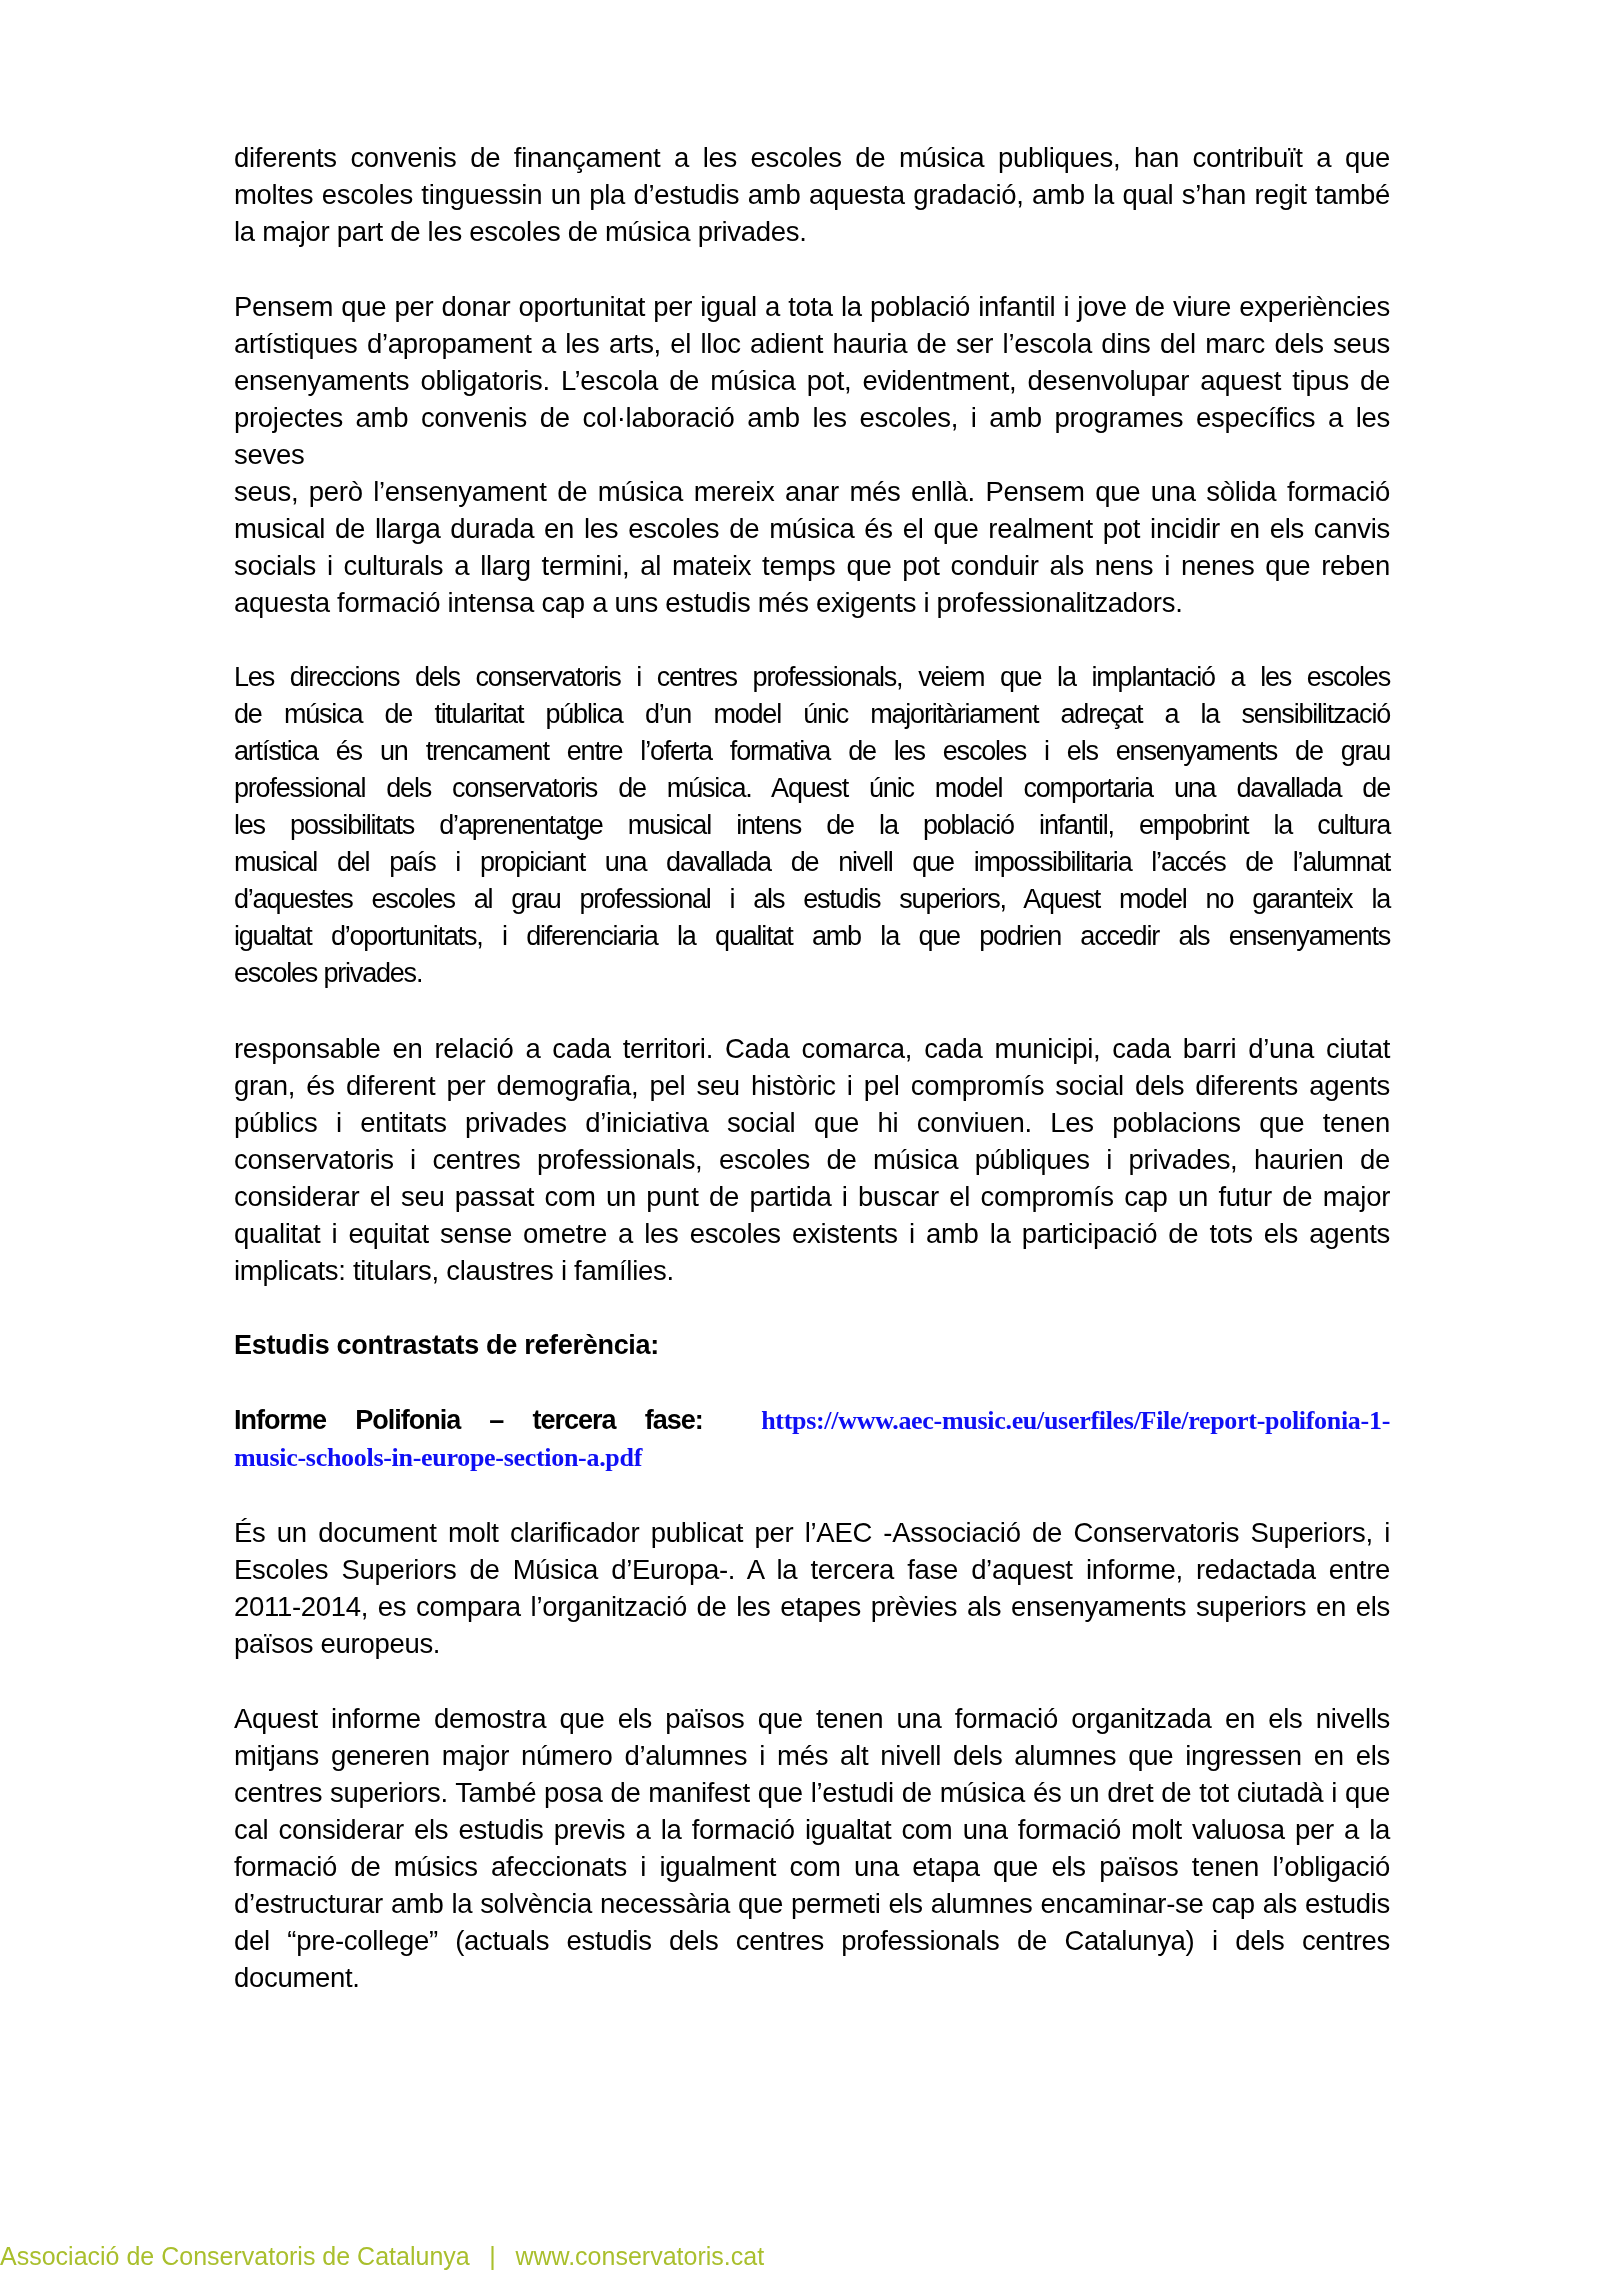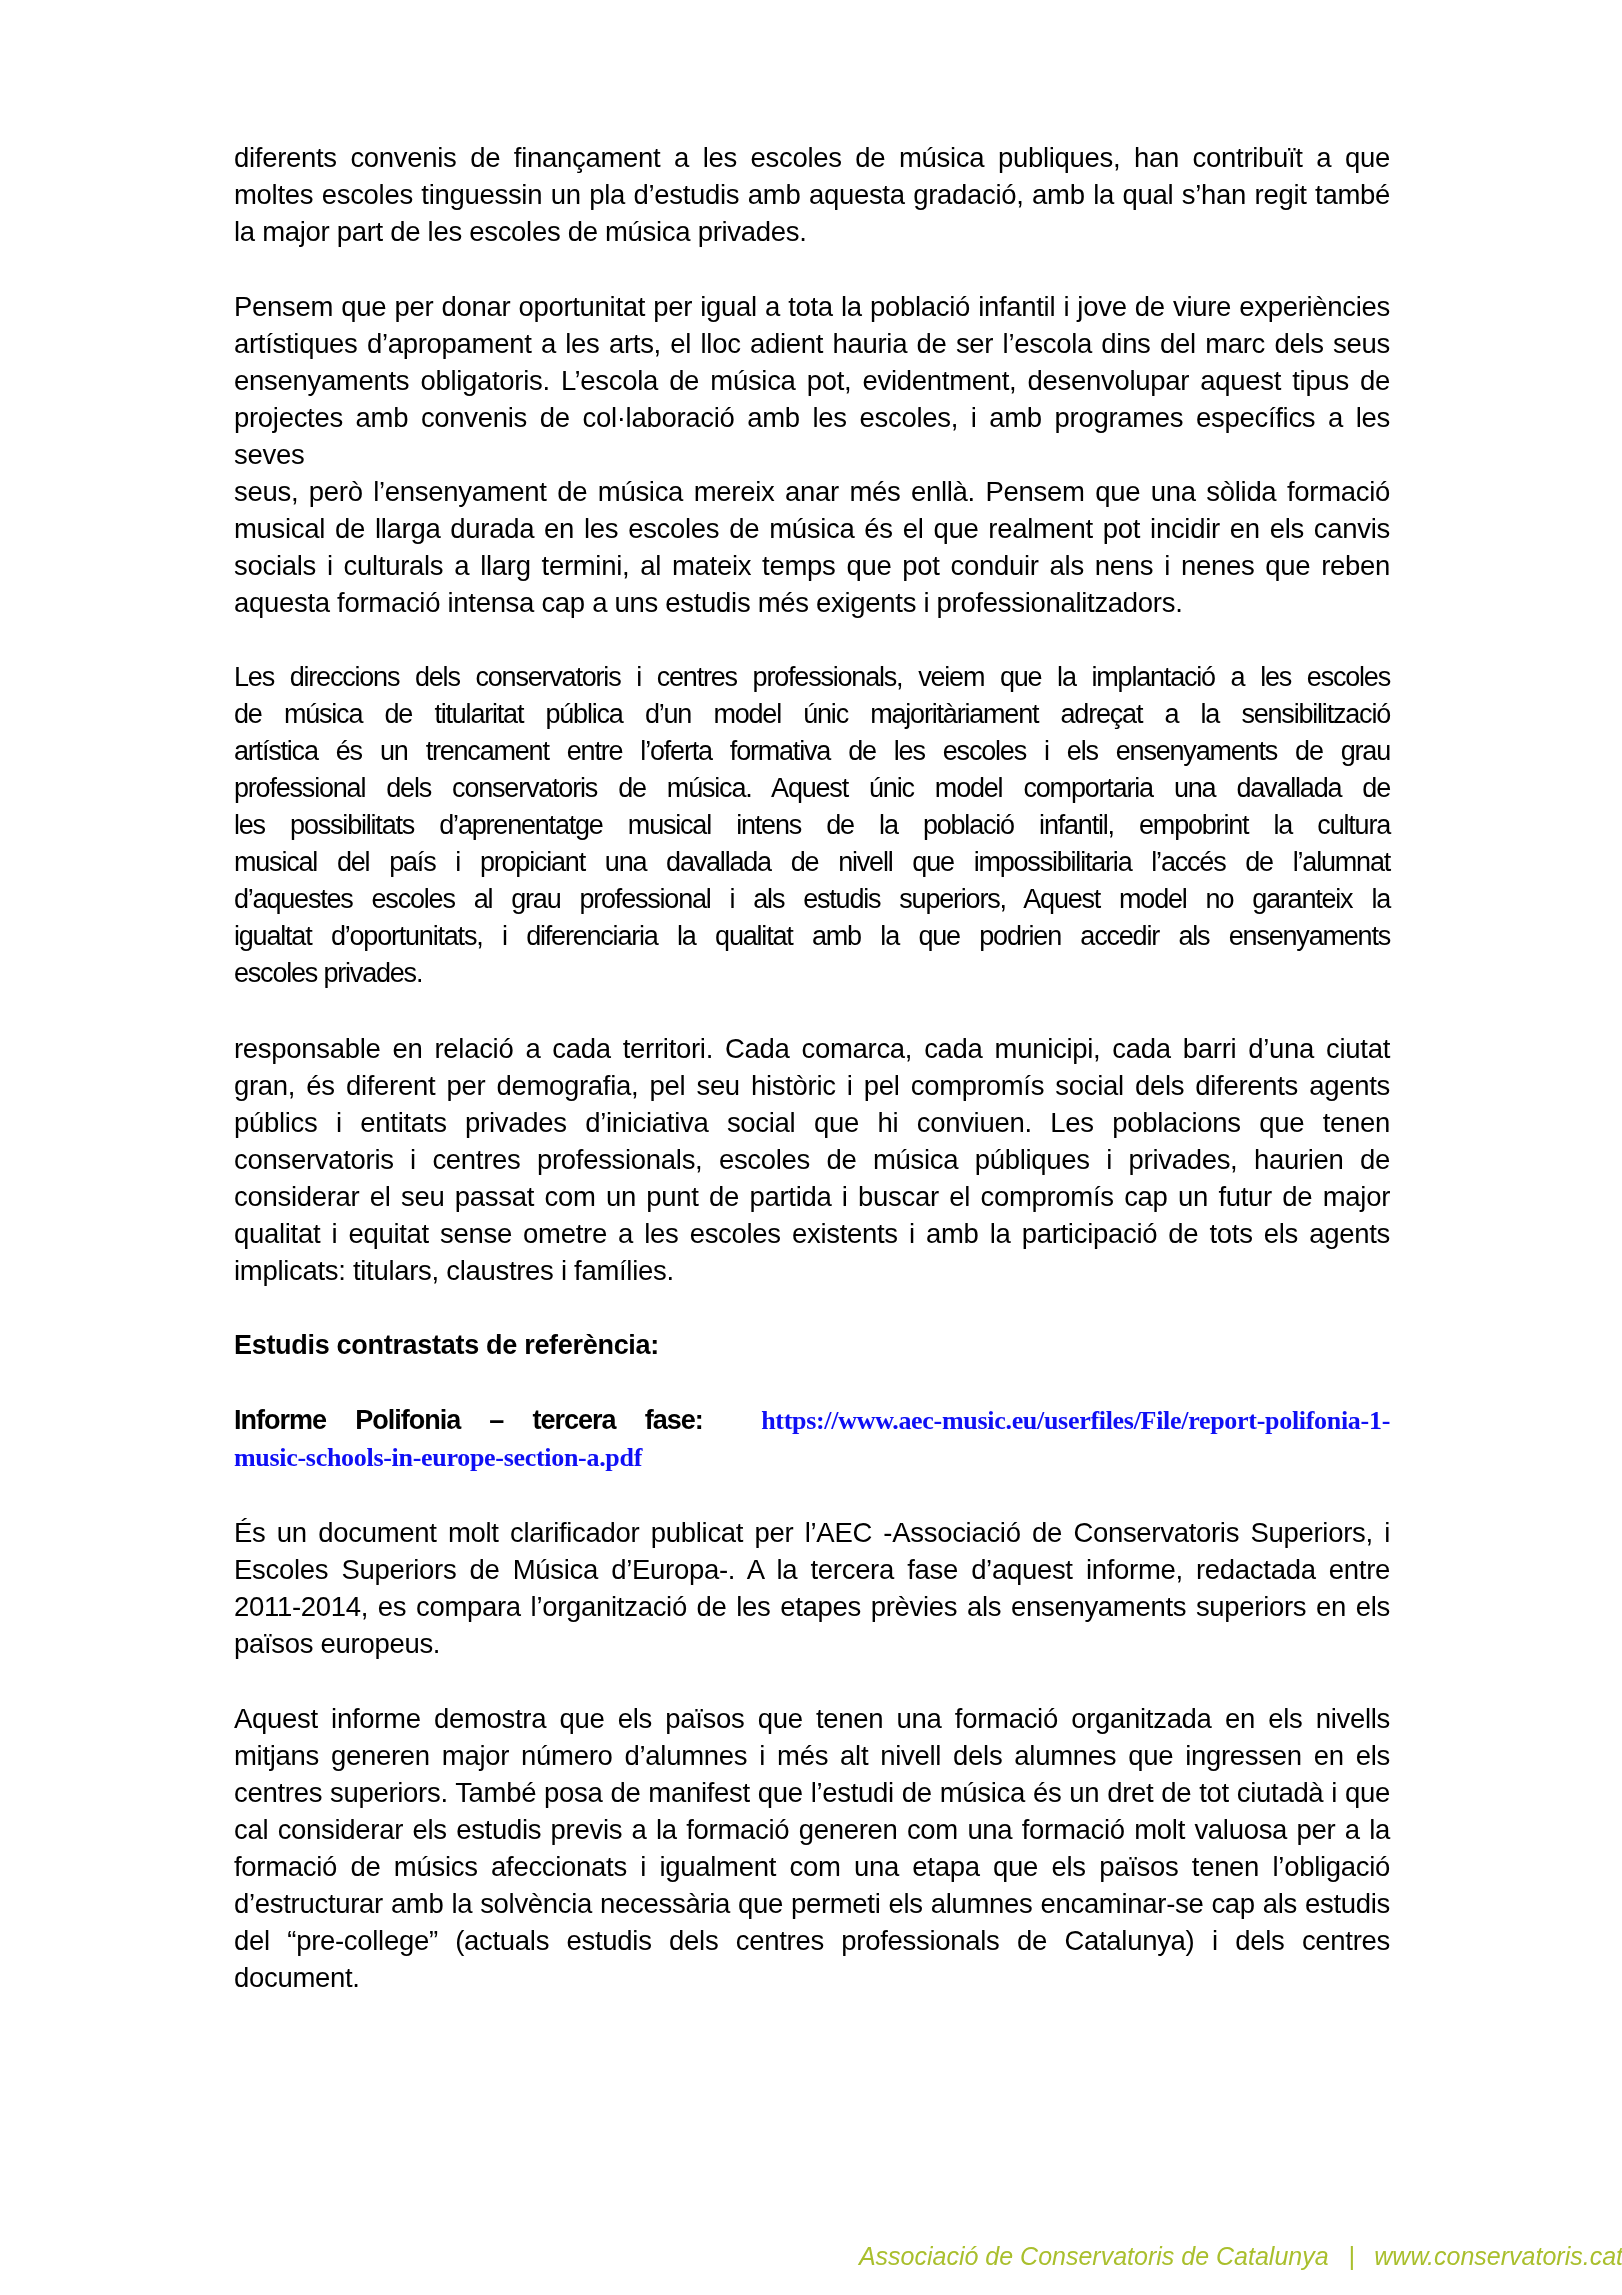--- a/index.html
+++ b/index.html
@@ -37,24 +37,23 @@
     font-weight: 700;
     font-size: 26px;
     letter-spacing: -0.3px;
     text-decoration: none;
     cursor: pointer;
   }
   .footer {
     position: absolute;
     top: 2241px; left: 0;
     width: 1623px;
-    text-align: right;
+    text-align: left;
     font-size: 25px;
     line-height: 30px;
-    font-style: italic;
   }
   .footer .sep { margin: 0 19.6px; display: inline-block; }
 </style>
 </head>
 <body style="color: rgb(0, 0, 0);">
 
 <div class="page">
 
   <div class="content">
       <div class="para regular">
@@ -102,21 +101,21 @@
       <div class="para regular">
         <div class="line">És un document molt clarificador publicat per l’AEC -Associació de Conservatoris Superiors, i</div>
         <div class="line">Escoles Superiors de Música d’Europa-. A la tercera fase d’aquest informe, redactada entre</div>
         <div class="line">2011-2014, es compara l’organització de les etapes prèvies als ensenyaments superiors en els</div>
         <div class="line last">països europeus.</div>
       </div>
       <div class="para regular">
         <div class="line">Aquest informe demostra que els països que tenen una formació organitzada en els nivells</div>
         <div class="line">mitjans generen major número d’alumnes i més alt nivell dels alumnes que ingressen en els</div>
         <div class="line">centres superiors. També posa de manifest que l’estudi de música és un dret de tot ciutadà i que</div>
-        <div class="line">cal considerar els estudis previs a la formació generen com una formació molt valuosa per a la</div>
+        <div class="line">cal considerar els estudis previs a la formació igualtat com una formació molt valuosa per a la</div>
         <div class="line">formació de músics afeccionats i igualment com una etapa que els països tenen l’obligació</div>
         <div class="line">d’estructurar amb la solvència necessària que permeti els alumnes encaminar-se cap als estudis</div>
         <div class="line">del “pre-college” (actuals estudis dels centres professionals de Catalunya) i dels centres</div>
         <div class="line last">document.</div>
       </div>
     </div>
 
   <div class="footer" style="color: rgb(169, 191, 45);">
     <span>Associació de Conservatoris de Catalunya</span><span class="sep">|</span><span>www.conservatoris.cat</span>
   </div>

